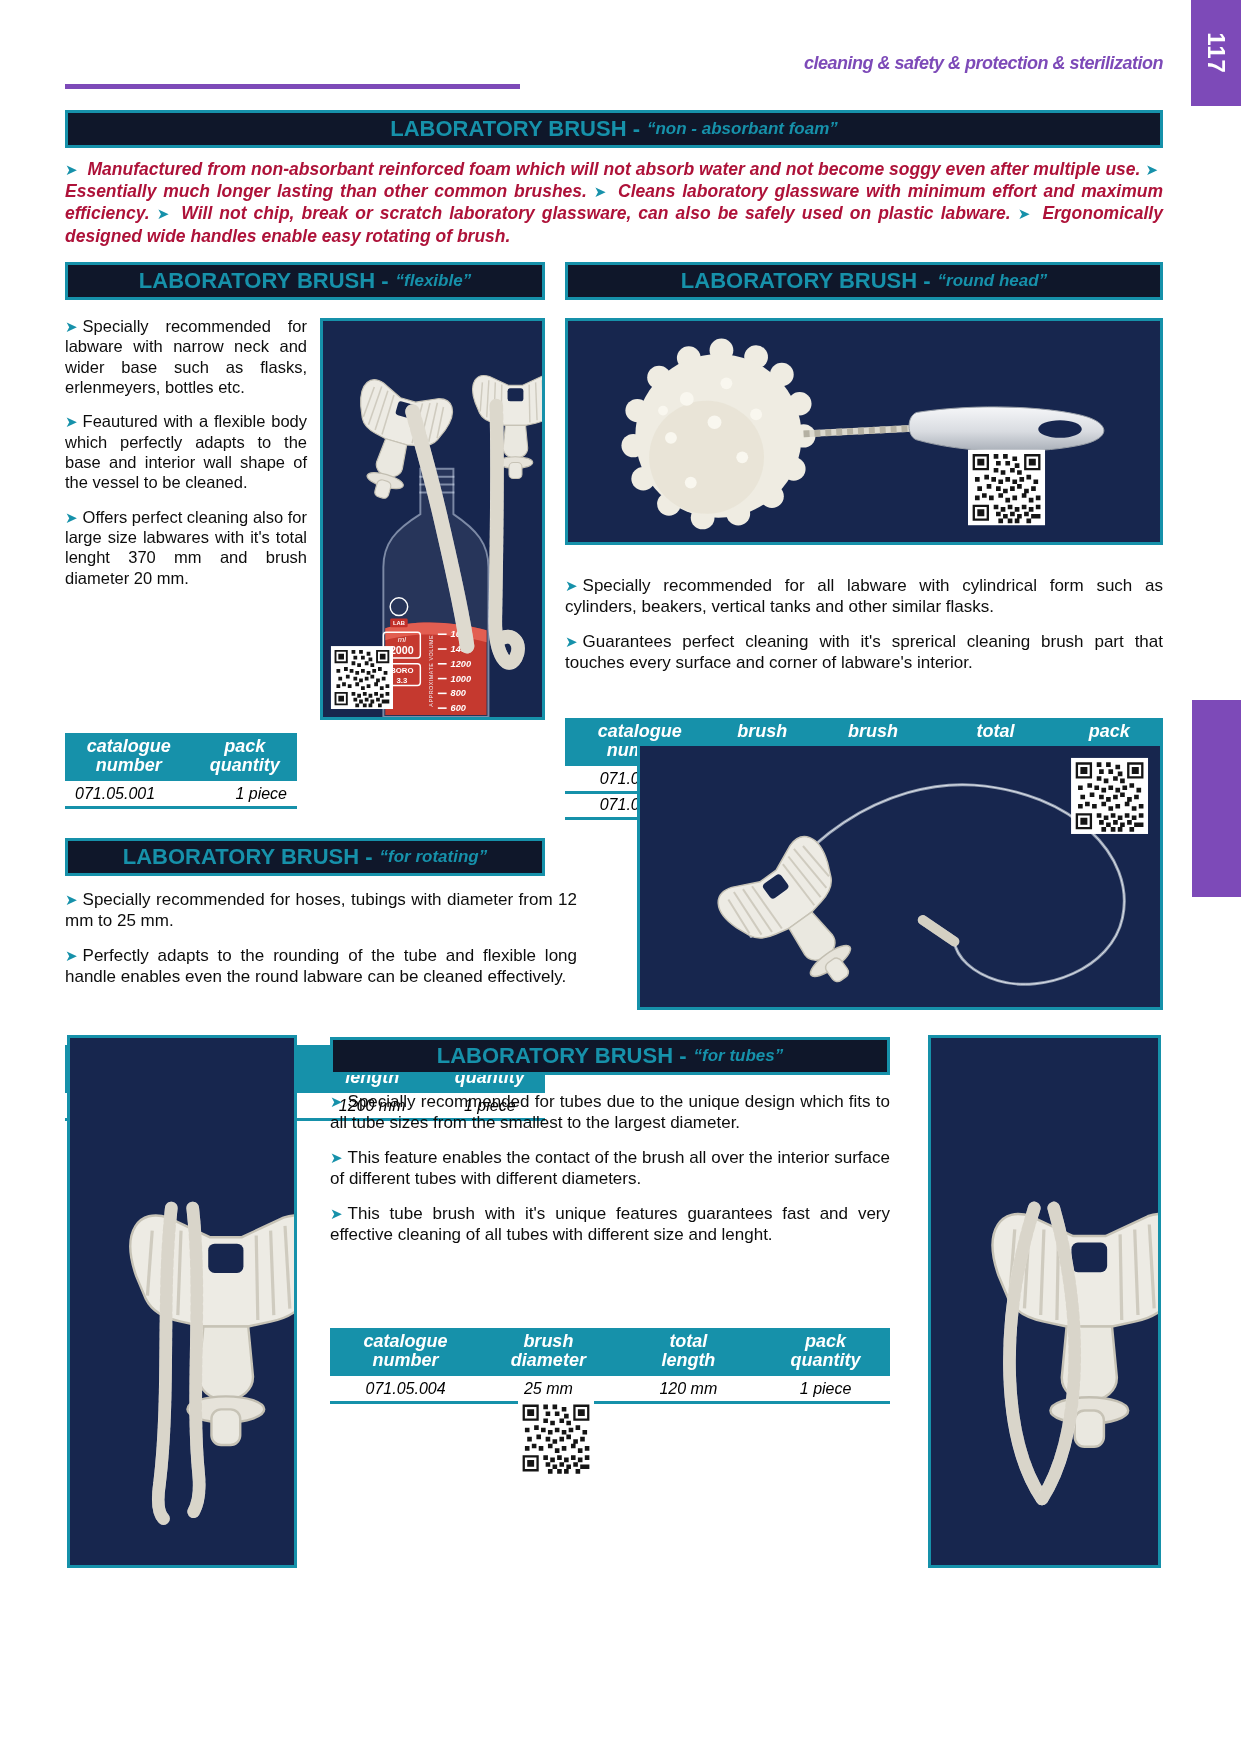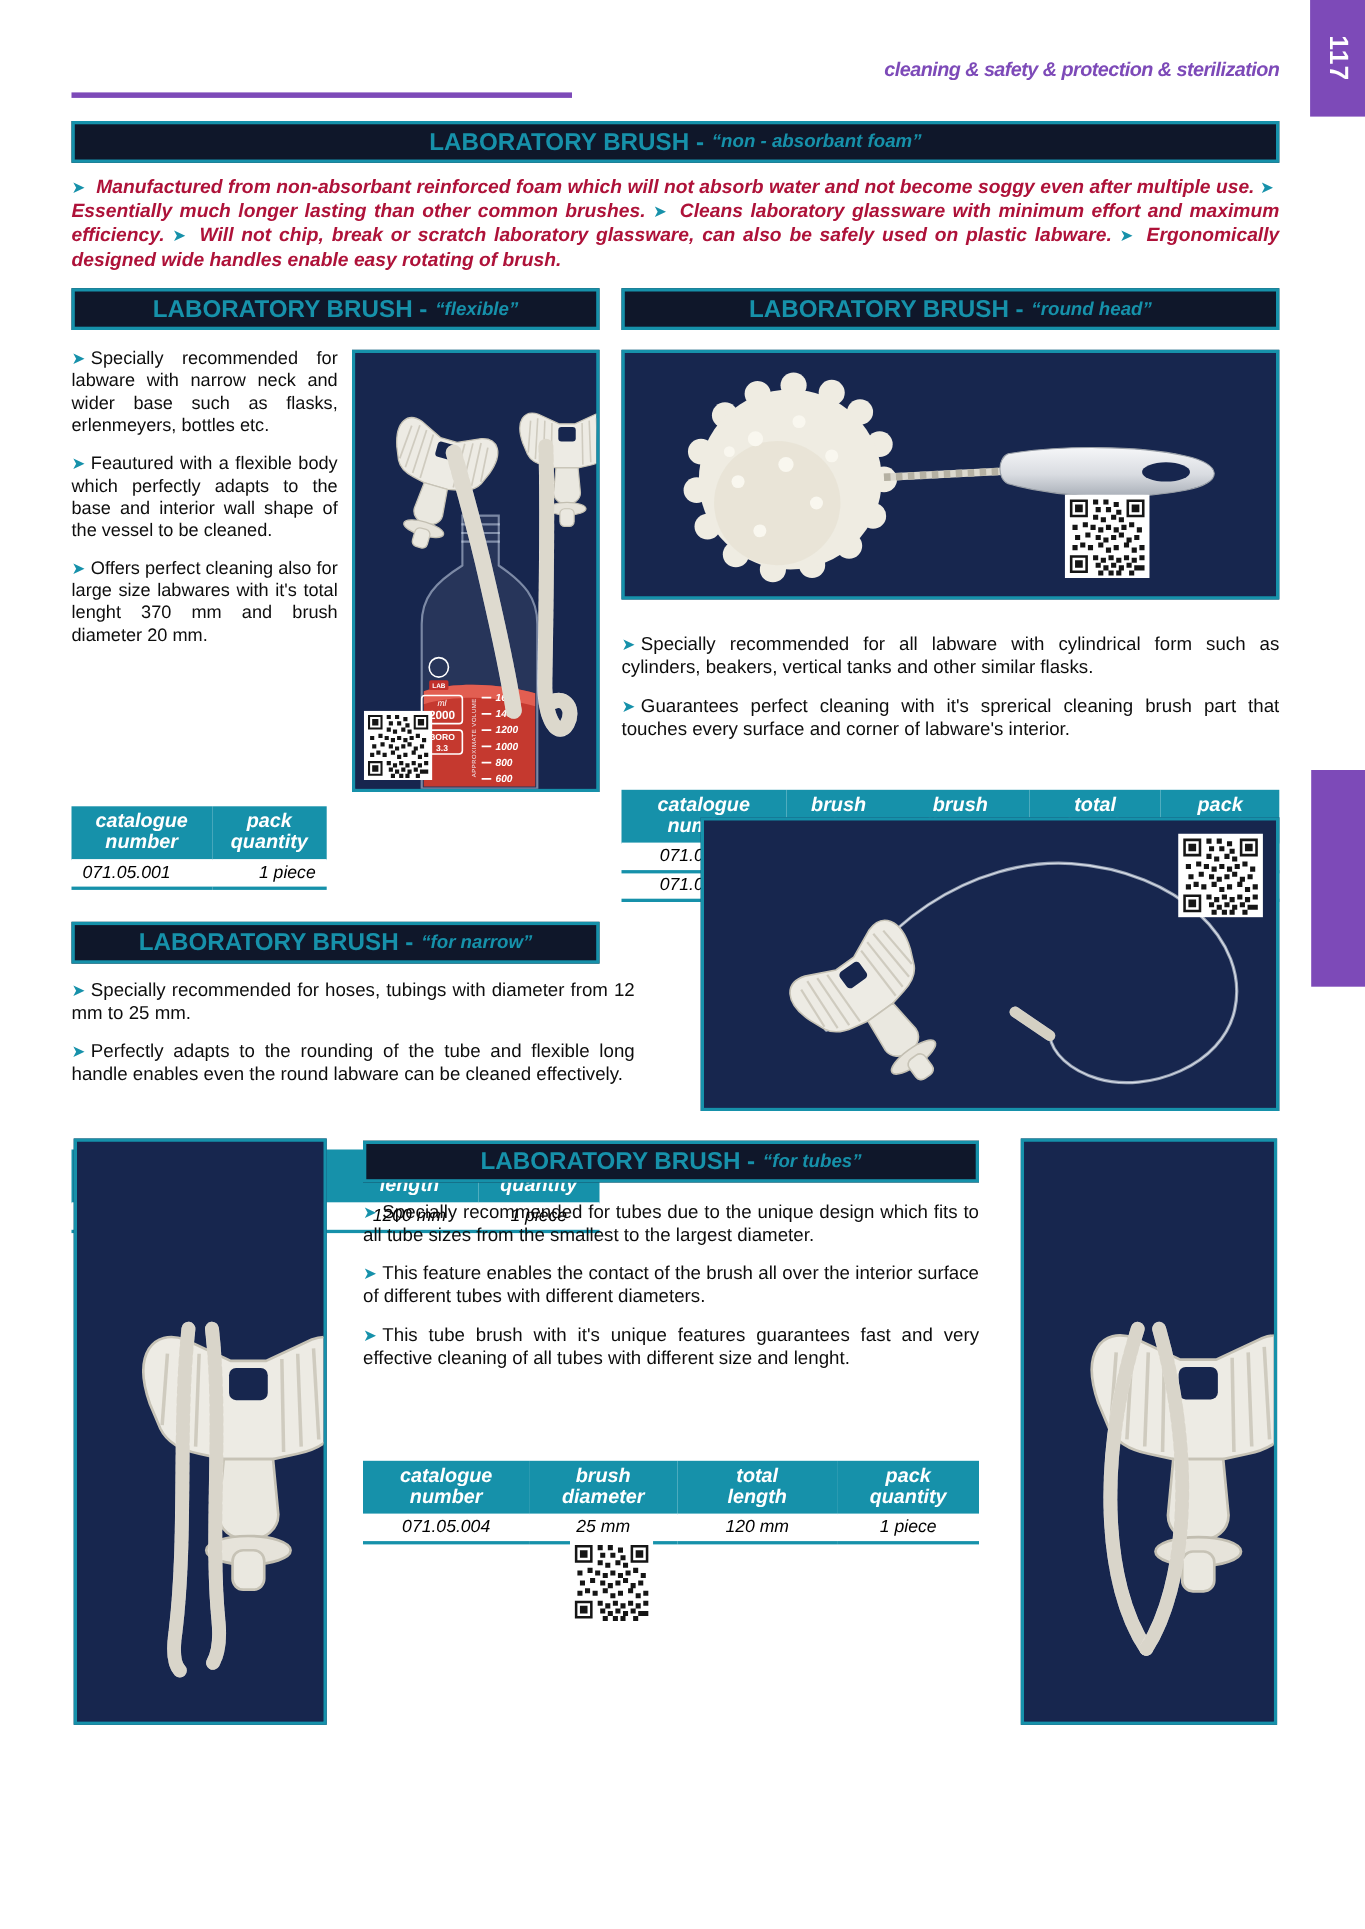--- a/index.html
+++ b/index.html
@@ -307,21 +307,21 @@
         <td>70 mm</td>
         <td>400 mm</td>
         <td>1 piece</td>
       </tr>
     </tbody>
   </table>
 </div>
 
 <div class="banner" id="banner-tubings">
   <span class="main">LABORATORY BRUSH -</span>
-  <span class="variant">“for narrow”</span>
+  <span class="variant">“for rotating”</span>
 </div>
 <div class="textcol" id="tubings-text">
   <p class="bullet"><span class="arr">➤</span><span>Specially recommended for hoses, tubings with diameter from 12 mm to 25 mm.</span></p>
   <p class="bullet"><span class="arr">➤</span><span>Perfectly adapts to the rounding of the tube and flexible long handle enables even the round labware can be cleaned effectively.</span></p>
 </div>
 <div class="tbl" id="tubings-table">
   <table class="cat">
     <colgroup>
         <col style="width:27%">
         <col style="width:24%">

